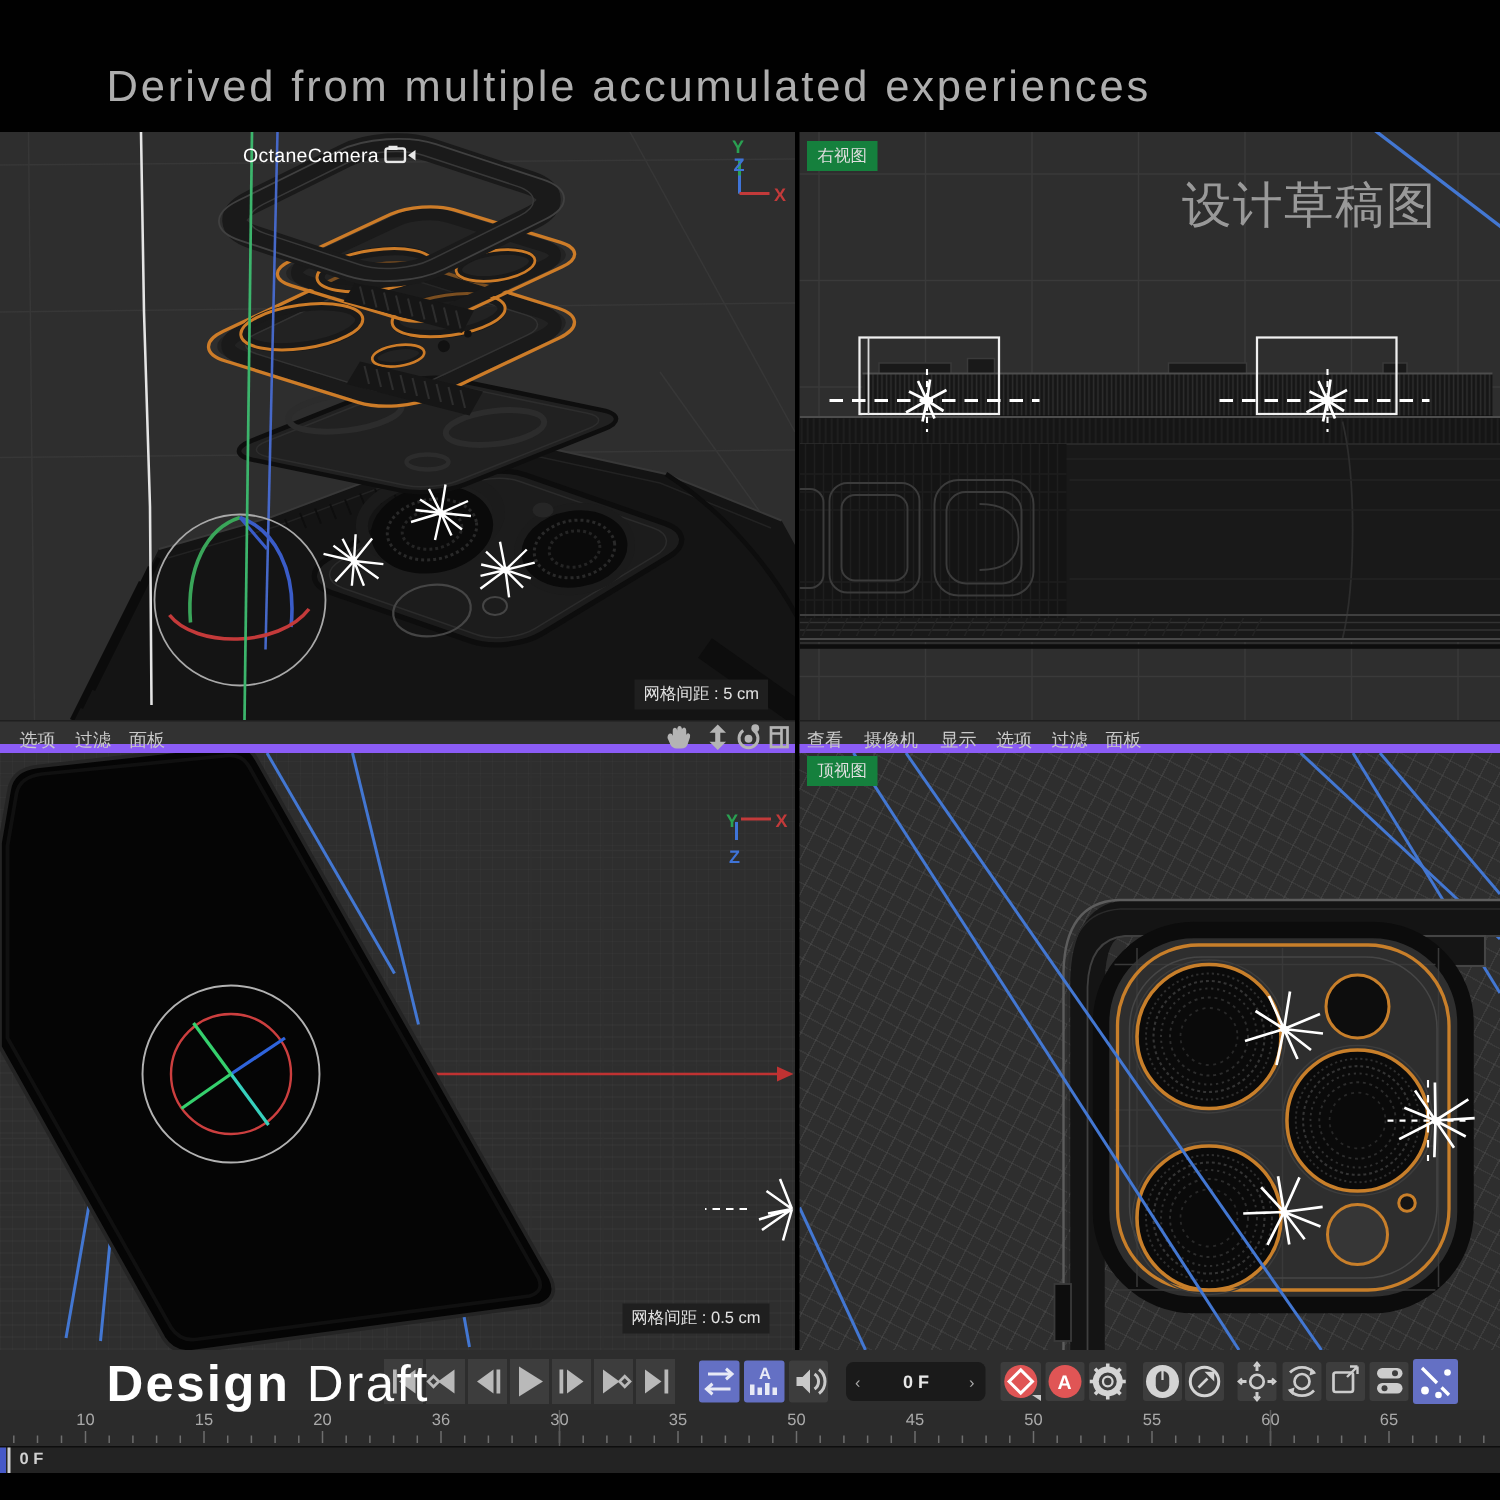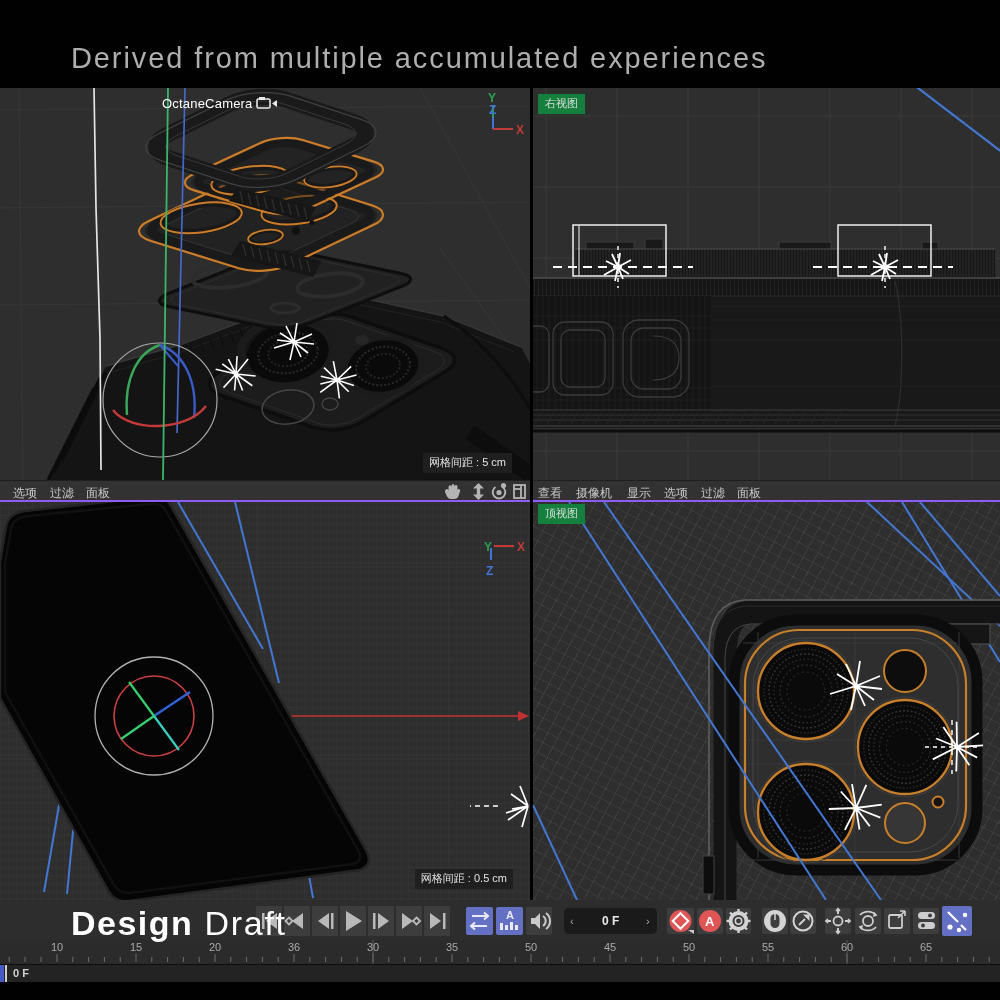--- a/index.html
+++ b/index.html
@@ -16,21 +16,21 @@
       repeating-linear-gradient(0deg, rgba(255,255,255,0.018) 0 1px, transparent 1px 8px),
       repeating-linear-gradient(90deg, rgba(255,255,255,0.018) 0 1px, transparent 1px 8px);
   }
   #vpBR { left:533px; top:502px; width:467px; height:398px;
     background-color:#2e2e2e;
     background-image:
       repeating-linear-gradient(118deg, rgba(88,88,88,.33) 0 1px, transparent 1px 11px),
       repeating-linear-gradient(28deg, rgba(88,88,88,.26) 0 1px, transparent 1px 11px);
   }
   .menubar { position:absolute; height:22px; background:#323232; color:#c9c9c9; font-size:12px;
-    border-top:1px solid #1f1f1f; border-bottom:2px solid #8b5cf6; }
+    border-top:1px solid #1f1f1f; border-bottom:6px solid #8b5cf6; }
   #menuL { left:0; top:480px; width:530px; }
   #menuR { left:533px; top:480px; width:487px; }
   .menubar span.mi { position:absolute; top:4px; }
   .vlabel { position:absolute; background:#15803d; color:#dedede; font-size:11px;
     padding:2px 7px 3px 7px; }
   .gridlabel { position:absolute; background:#1f1f1f; color:#e2e2e2; font-size:11px;
     padding:2px 6px 3px 6px; }
   .bigcn { position:absolute; color:#999; font-size:33px; letter-spacing:1px; }
   .toolbar { position:absolute; left:0; top:900px; width:1000px; height:40px; background:#2d2d2d; }
   .ruler { position:absolute; left:0; top:940px; width:1000px; height:24px; background:#2b2b2b; }
@@ -334,20 +334,21 @@
       <line x1="352" y1="158" x2="352" y2="200" stroke="#fff" stroke-width="1.4" stroke-dasharray="4,4"></line>
       <g stroke="#fff" stroke-width="1.8" fill="none">
         <path d="M85,179 l-14,8 M85,179 l13,-7 M85,179 l-6,-13 M85,179 l5,12 M85,179 l-12,-6 M85,179 l11,7 M85,179 l-3,14 M85,179 l2,-14"></path>
         <path d="M352,179 l-14,8 M352,179 l13,-7 M352,179 l-6,-13 M352,179 l5,12 M352,179 l-12,-6 M352,179 l11,7 M352,179 l-3,14 M352,179 l2,-14"></path>
       </g>
       <circle cx="85" cy="179" r="3" fill="#fff"></circle>
       <circle cx="352" cy="179" r="3" fill="#fff"></circle>
     </g>
   </svg>
   <div class="vlabel" style="left:5px; top:6px;">右视图</div>
+  <div class="bigcn" style="left:255px; top:27px;">设计草稿图</div>
   </div>
   <div class="menubar" id="menuL">
     <span class="mi" style="left:13px">选项</span>
     <span class="mi" style="left:50px">过滤</span>
     <span class="mi" style="left:86px">面板</span>
     <svg width="85" height="20" viewBox="0 0 85 20" style="position:absolute; right:3px; top:1px;">
       <g fill="#b4b4b4" stroke="none">
         <path d="M3,10 Q3,7 5,7 Q6,7 6.5,8.5 L6.5,5 Q6.5,3.2 8,3.2 Q9.3,3.2 9.5,5 L9.5,3.6 Q9.8,2 11,2 Q12.3,2 12.6,3.6 L12.6,4.4 Q13,3 14.2,3 Q15.5,3.2 15.5,5 L15.5,8 Q16,6.5 17.3,7 Q18.5,7.5 18,9.5 L16.5,14 Q15.5,17 12,17 L9,17 Q6.5,17 5,14.5 Z"></path>
       </g>
       <g fill="#b4b4b4">

